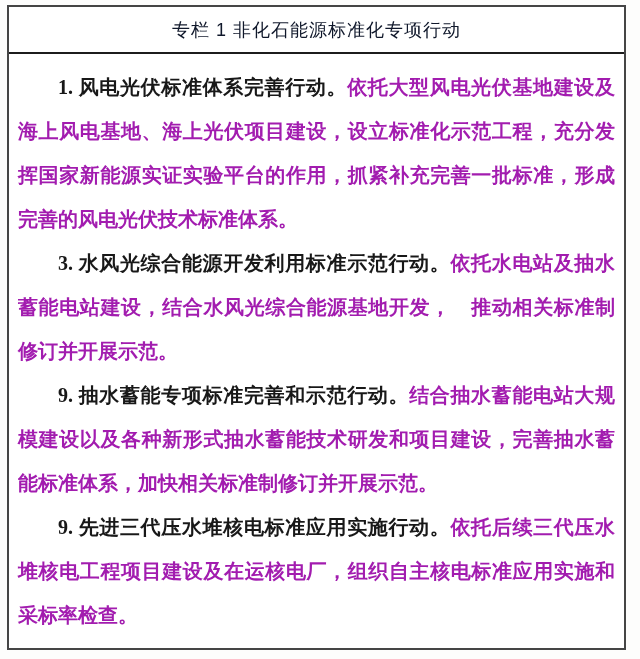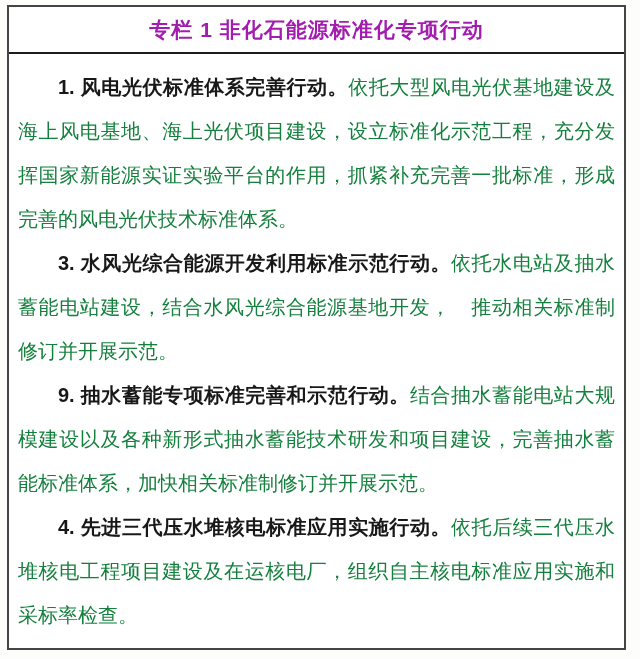--- a/index.html
+++ b/index.html
@@ -23,44 +23,44 @@
   }
   .title-row {
     height: 47px;
     border-bottom: 2px solid #1c1c1c;
     display: flex;
     align-items: center;
     justify-content: center;
   }
   .title-text {
     font-family: "Liberation Sans", "DejaVu Sans", sans-serif;
-    font-weight: 700;
-    font-size: 21px;
+    font-weight: 400;
+    font-size: 18px;
     letter-spacing: 1px;
-    color: #a21caf;
+    color: #0f172a;
   }
   .body-area {
     padding: 11px 9px 0 9px;
   }
   .para {
     font-size: 20px;
     line-height: 44px;
     text-align: justify;
     text-indent: 2em;
     color: #4e4e4e;
   }
   .lead {
-    font-family: Liberation Sans, sans-serif;
+    font-family: Liberation Serif, serif;
     font-weight: 700;
     color: #181818;
   }
   .desc {
     font-family: "Liberation Serif", "DejaVu Serif", serif;
-    font-weight: 400;
-    color: #15803d;
+    font-weight: 700;
+    color: #a21caf;
   }
 </style>
 </head>
 <body>
 
 <div class="page">
   <div class="panel">
 
     <div class="title-row">
       <span class="title-text">专栏 1 非化石能源标准化专项行动</span>
@@ -74,18 +74,18 @@
 
       <p class="para">
         <span class="lead">3. 水风光综合能源开发利用标准示范行动。</span><span class="desc">依托水电站及抽水蓄能电站建设，结合水风光综合能源基地开发，　推动相关标准制修订并开展示范。</span>
       </p>
 
       <p class="para">
         <span class="lead">9. 抽水蓄能专项标准完善和示范行动。</span><span class="desc">结合抽水蓄能电站大规模建设以及各种新形式抽水蓄能技术研发和项目建设，完善抽水蓄能标准体系，加快相关标准制修订并开展示范。</span>
       </p>
 
       <p class="para">
-        <span class="lead">4. 先进三代压水堆核电标准应用实施行动。</span><span class="desc">依托后续三代压水堆核电工程项目建设及在运核电厂，组织自主核电标准应用实施和采标率检查。</span>
+        <span class="lead">9. 先进三代压水堆核电标准应用实施行动。</span><span class="desc">依托后续三代压水堆核电工程项目建设及在运核电厂，组织自主核电标准应用实施和采标率检查。</span>
       </p>
 
     </div>
   </div>
 </div>
 
 </body></html>

